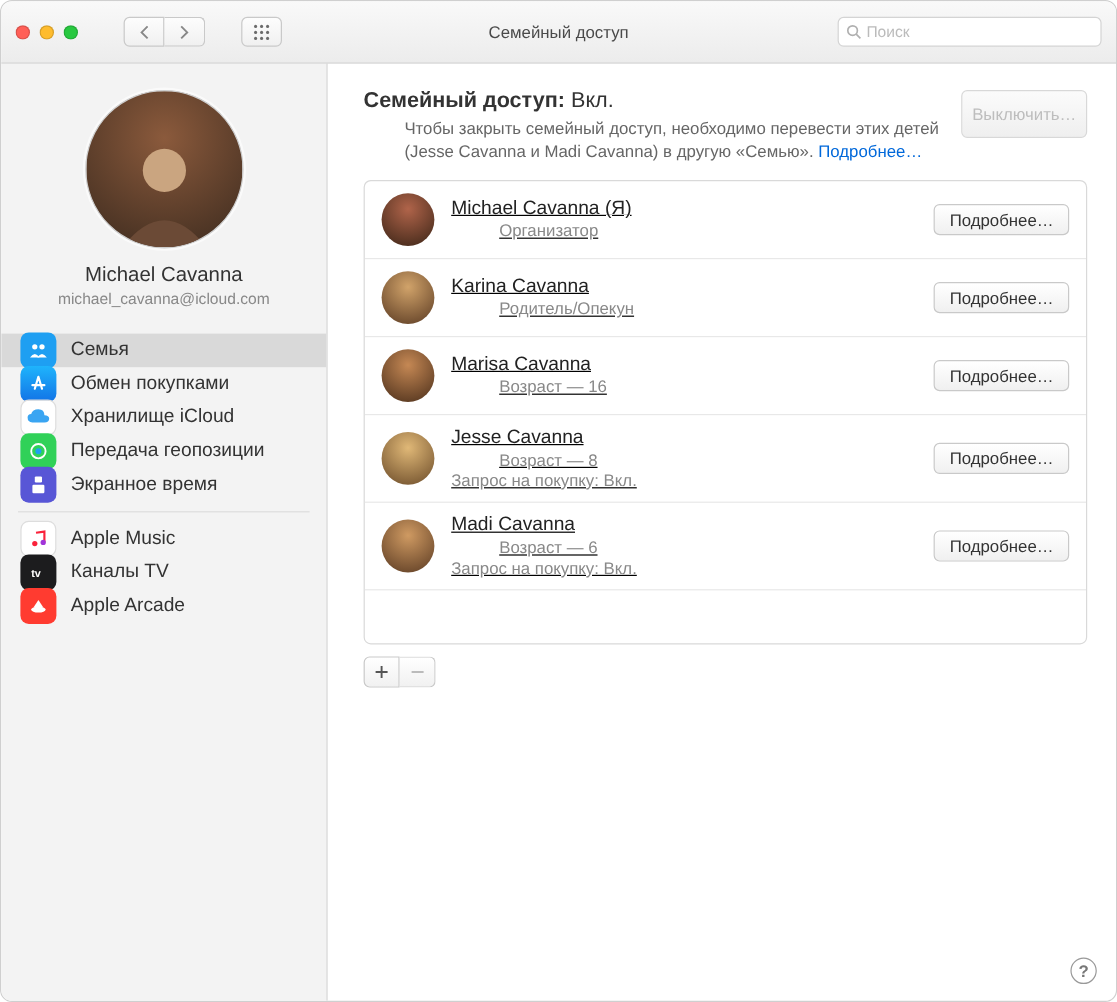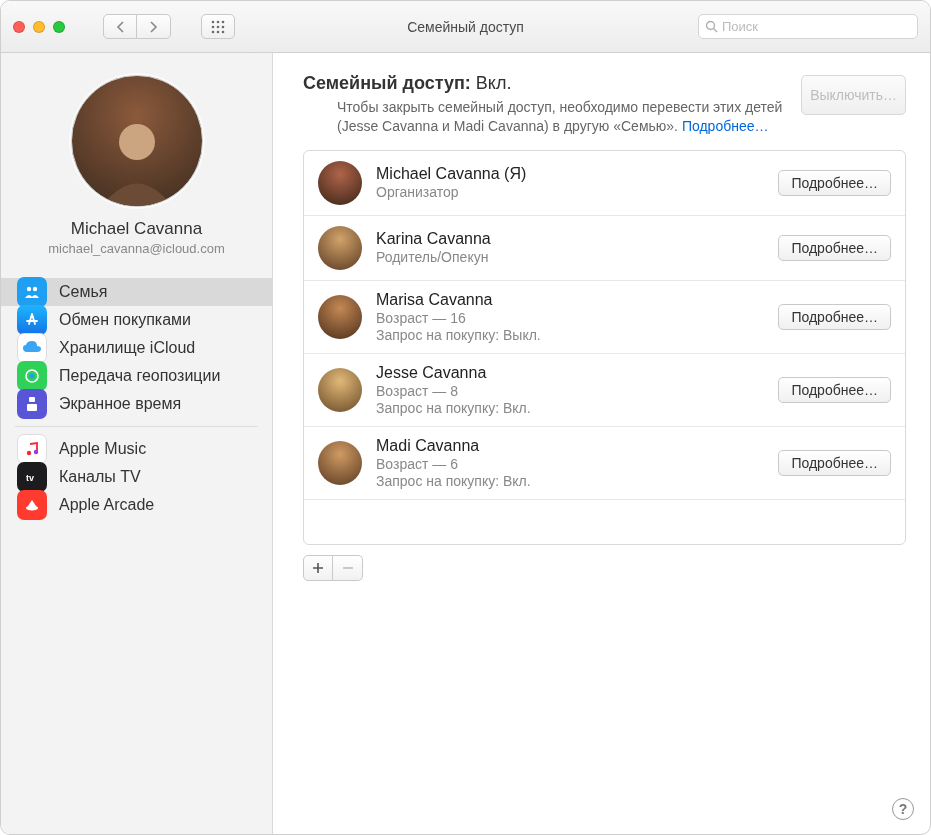--- a/index.html
+++ b/index.html
@@ -41,23 +41,23 @@
   .mhtitle { font-size: 18px; color: #333; }
   .mhtitle b { font-weight: 700; }
   .mhdesc { font-size: 14px; color: #666; margin-top: 4px; line-height: 1.35; margin-left: 34px; }
   .mhdesc a { color: #0068da; text-decoration: none; }
   .offbtn { height: 40px; padding: 0 8px; border: 1px solid #d8d8d8; border-radius: 5px; background: linear-gradient(#fbfbfb,#efefef); color: #bdbdbd; font-size: 14px; margin-left: 10px; margin-top: 2px; }
 
   .members { margin-top: 14px; border: 1px solid #d9d9d9; border-radius: 6px; overflow: hidden; background: #fff; }
   .memrow { display: flex; align-items: center; padding: 10px 14px; border-bottom: 1px solid #e8e8e8; gap: 14px; }
   .memrow:last-child { border-bottom: none; }
   .mav { width: 44px; height: 44px; border-radius: 50%; flex-shrink: 0; background: #999; overflow: hidden; display:flex; align-items:center; justify-content:center; }
-  .minfo { flex: 1; }
+  .minfo { flex: 1; text-decoration: underline; }
   .mname { font-size: 16px; color: #222; }
-  .mr1 { font-size: 14px; color: #888; margin-top: 1px; }
+  .mr1 { font-size: 14px; color: #888; margin-top: 1px; margin-left: 40px; }
   .mr2 { font-size: 14px; color: #888; margin-top: 1px; }
   .morebtn { height: 26px; padding: 0 12px; border: 1px solid #c9c9c9; border-radius: 5px; background: linear-gradient(#fff,#f0f0f0); font-size: 14px; color: #333; }
   .memspacer { height: 44px; }
 
   .addrem { display: flex; margin-top: 10px; }
   .arbtn { width: 30px; height: 26px; border: 1px solid #c9c9c9; background: linear-gradient(#fff,#f1f1f1); display: flex; align-items: center; justify-content: center; font-size: 16px; color: #555; }
   .arbtn:first-child { border-radius: 5px 0 0 5px; }
   .arbtn:last-child { border-left: none; border-radius: 0 5px 5px 0; color: #bbb; }
 
   .helpbtn { position: absolute; right: 16px; bottom: 14px; width: 22px; height: 22px; border-radius: 50%; border: 1.5px solid #999; color: #777; background: #fff; display: flex; align-items: center; justify-content: center; font-size: 14px; font-weight: 600; }
@@ -229,21 +229,20 @@
             <div class="mname">Karina Cavanna</div>
             <div class="mr1">Родитель/Опекун</div>
           </div>
           <button class="morebtn">Подробнее…</button>
         </div>
         <div class="memrow">
           <div class="mav" style="background:radial-gradient(circle at 50% 30%,#c58854,#4a2e1a)"></div>
           <div class="minfo">
             <div class="mname">Marisa Cavanna</div>
             <div class="mr1">Возраст — 16</div>
-            <div class="mr2">Запрос на покупку: Выкл.</div>
           </div>
           <button class="morebtn">Подробнее…</button>
         </div>
         <div class="memrow">
           <div class="mav" style="background:radial-gradient(circle at 50% 30%,#e0b877,#6a4a28)"></div>
           <div class="minfo">
             <div class="mname">Jesse Cavanna</div>
             <div class="mr1">Возраст — 8</div>
             <div class="mr2">Запрос на покупку: Вкл.</div>
           </div>

